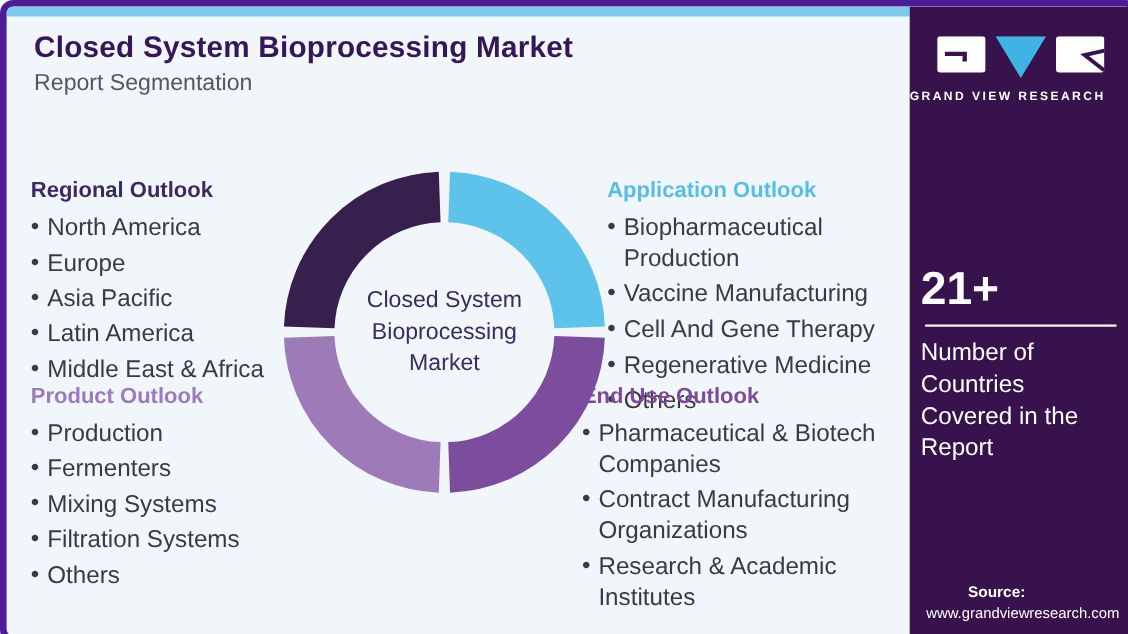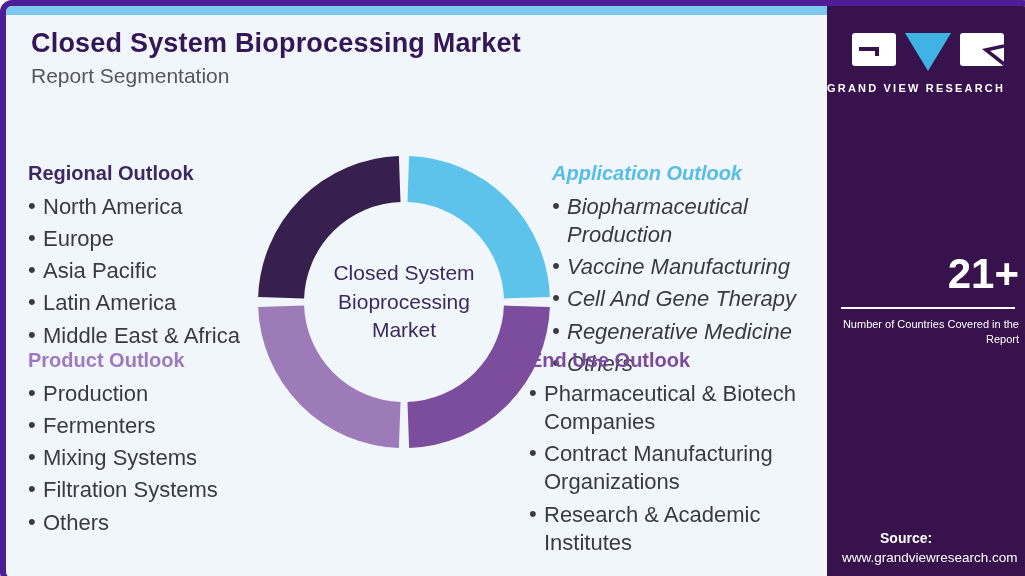--- a/index.html
+++ b/index.html
@@ -6,40 +6,40 @@
     font-family:"Liberation Sans", sans-serif;}
   .card{position:absolute;left:0;top:0;width:1023px;height:572px;background:#f1f6fa;
     border:6px solid #4c1d95;border-radius:12px;overflow:hidden;
     box-shadow:0 2px 2px rgba(110,115,128,.45);}
   .topbar{position:absolute;left:0;top:0;right:202px;height:9px;}
   .header{position:absolute;left:25px;top:22px;}
   .page-title{font-size:27px;font-weight:bold;letter-spacing:.2px;}
   .page-subtitle{font-size:21px;margin-top:5px;}
   .quadrant{position:absolute;}
   .q-regional{left:22px;top:156px;width:245px;}
-  .q-application{left:546px;top:156px;width:282px;font-style:italic;}
+  .q-application{left:546px;top:156px;width:282px;}
   .q-product{left:22px;top:343px;width:245px;}
   .q-enduse{left:523px;top:343px;width:275px;}
   .q-title{font-size:20px;font-weight:bold;margin-bottom:8px;}
   ul.blist{list-style:none;margin:0;padding:0;}
   ul.blist li{font-size:22px;color:#3a3b42;line-height:1.28;margin-bottom:4px;
     padding-left:15px;position:relative;}
   ul.blist li::before{content:"\2022";position:absolute;left:0;top:-1px;color:#3a3b42;}
   .donut{position:absolute;left:250px;top:148px;width:296px;height:296px;}
   .donut-center{position:absolute;left:250px;top:148px;width:296px;height:296px;
     display:flex;align-items:center;justify-content:center;text-align:center;
     font-size:21px;line-height:1.38;color:#3b2a5e;pointer-events:none;}
   .sidebar{position:absolute;right:0;top:0;bottom:0;width:202px;color:#fff;}
   .logo-wrap{margin-top:27px;}
   .logo-row{display:flex;justify-content:center;align-items:flex-start;gap:9px;}
   .logo-word{margin-top:11px;font-size:11px;font-weight:bold;letter-spacing:2.2px;color:#fff;}
-  .stat{position:absolute;left:10px;right:10px;top:244px;text-align:right;}
+  .stat{position:absolute;left:10px;right:10px;top:232px;text-align:left;}
   .stat-value{font-size:42px;font-weight:bold;color:#fff;}
   .stat-divider{border:none;border-top:2px solid #fff;margin:9px 4px 8px 4px;}
-  .stat-label{font-size:11px;line-height:1.32;color:#fff;}
+  .stat-label{font-size:22px;line-height:1.32;color:#fff;}
   .source{position:absolute;left:15px;bottom:13px;text-align:left;}
   .source-label{font-size:14px;font-weight:bold;color:#fff;margin-left:38px;}
   .source-url{font-size:13.5px;color:#fff;margin-top:4px;}
 </style>
 </head>
 <body>
 
 <div class="card">
 
   <div class="topbar" style="background: rgb(125, 201, 238);"></div>

